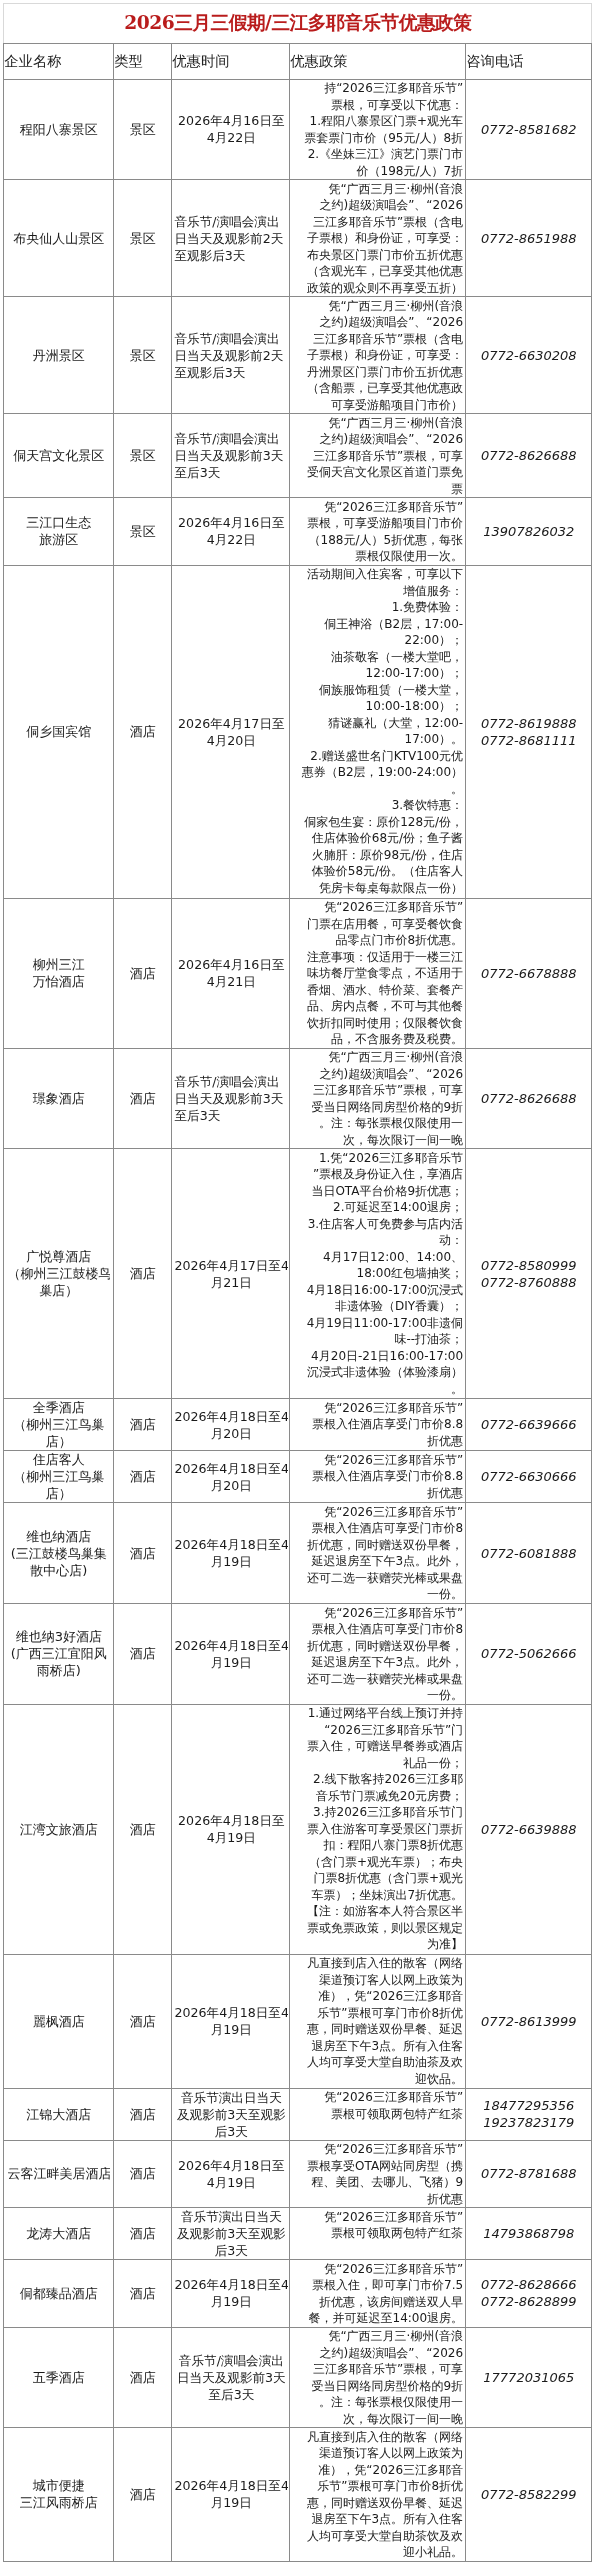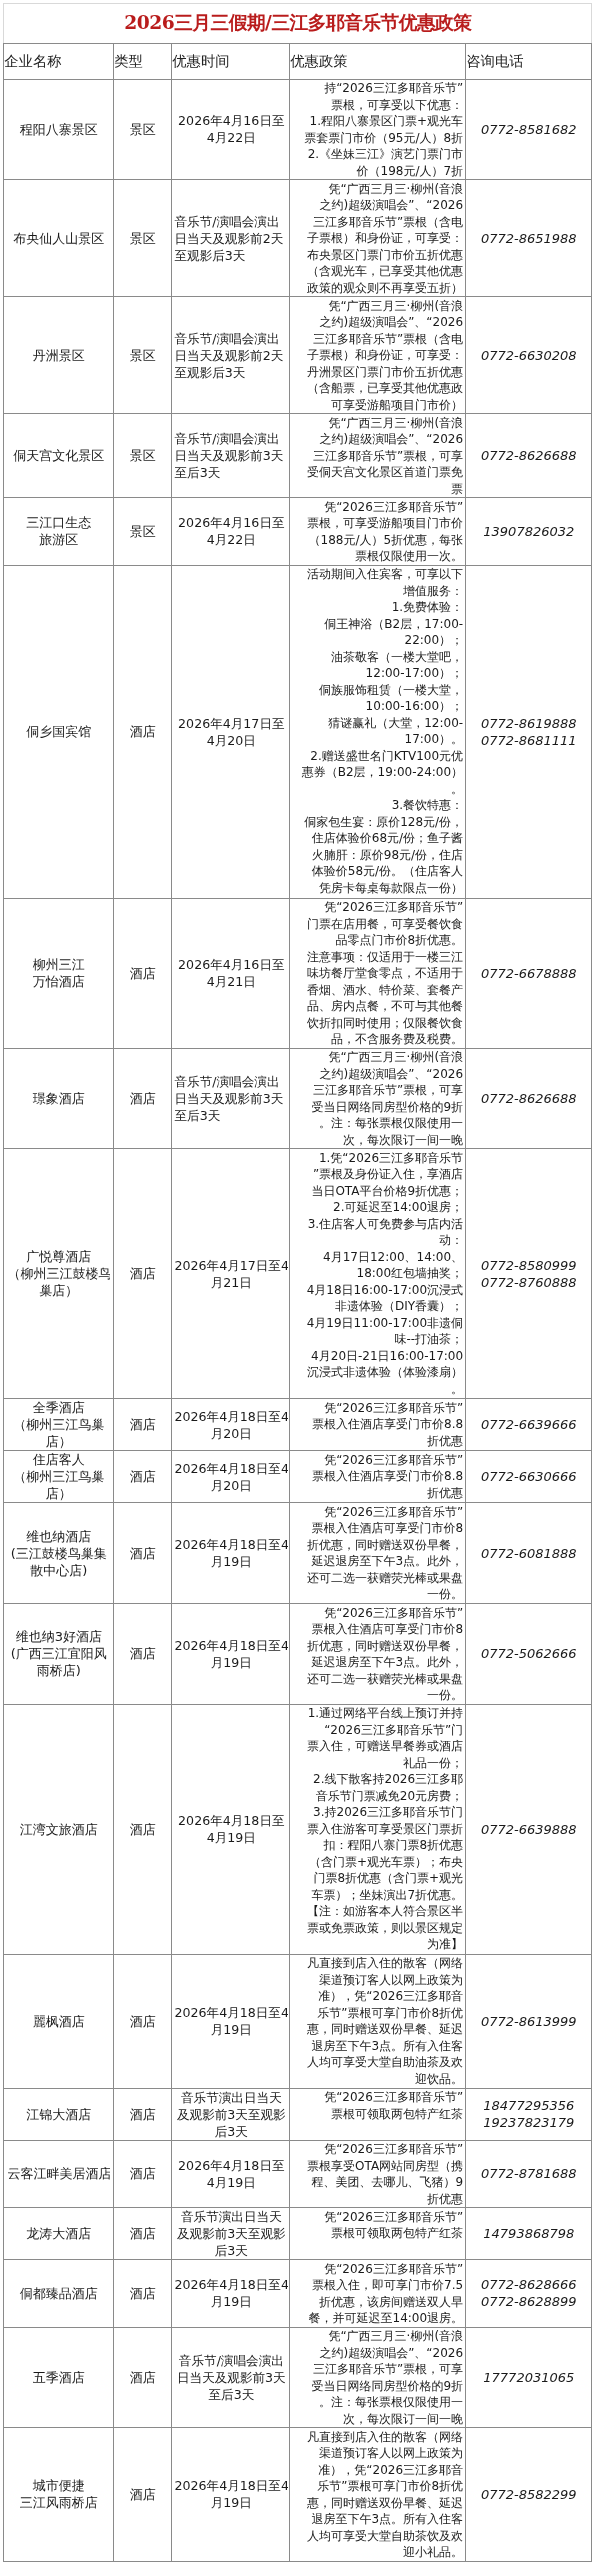--- a/index.html
+++ b/index.html
@@ -179,21 +179,21 @@
           <td class="policy">
             <div class="policy-inner">
               <span class="line">活动期间入住宾客，可享以下</span>
               <span class="line">增值服务：</span>
               <span class="line">1.免费体验：</span>
               <span class="line">侗王神浴（B2层，17:00-</span>
               <span class="line">22:00）；</span>
               <span class="line">油茶敬客（一楼大堂吧，</span>
               <span class="line">12:00-17:00）；</span>
               <span class="line">侗族服饰租赁（一楼大堂，</span>
-              <span class="line">10:00-16:00）；</span>
+              <span class="line">10:00-18:00）；</span>
               <span class="line">猜谜赢礼（大堂，12:00-</span>
               <span class="line">17:00）。</span>
               <span class="line">2.赠送盛世名门KTV100元优</span>
               <span class="line">惠券（B2层，19:00-24:00）</span>
               <span class="line">。</span>
               <span class="line">3.餐饮特惠：</span>
               <span class="line">侗家包生宴：原价128元/份，</span>
               <span class="line">住店体验价68元/份；鱼子酱</span>
               <span class="line">火腩肝：原价98元/份，住店</span>
               <span class="line">体验价58元/份。（住店客人</span>

